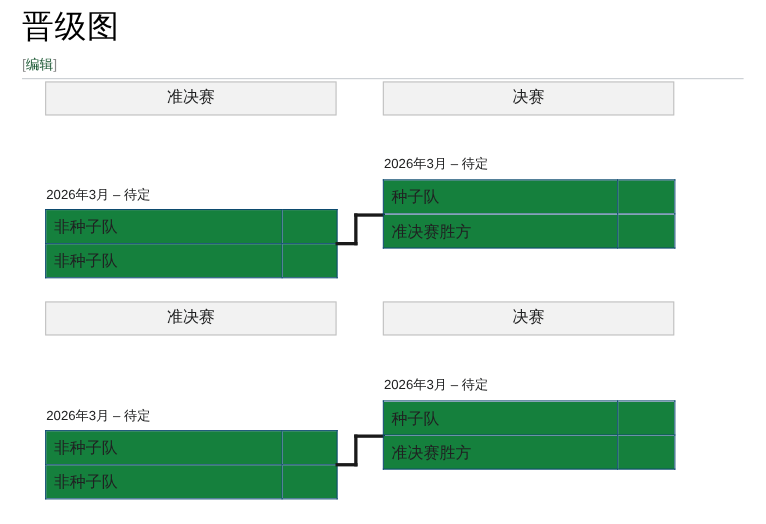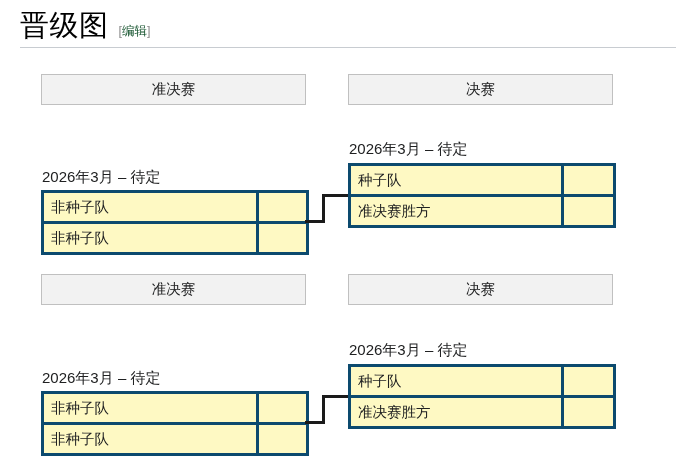--- a/index.html
+++ b/index.html
@@ -21,20 +21,21 @@
     position: absolute;
     left: 20px;
     top: 8px;
     width: 656px;
   }
   .heading-row {
     display: flex;
     align-items: baseline;
     gap: 10px;
     padding-bottom: 5px;
+    flex-direction: column;
   }
   .page-title {
     font-family: "Liberation Serif", "DejaVu Serif", serif;
     font-size: 29px;
     line-height: 34px;
     font-weight: normal;
     color: #000000;
     margin: 0;
     letter-spacing: 0.5px;
   }
@@ -74,35 +75,35 @@
     box-sizing: border-box;
     height: 31px;
     line-height: 29px;
     text-align: center;
     font-size: 14.5px;
     color: #202122;
   }
 
   .match-date {
     position: absolute;
-    font-size: 15px;
+    font-size: 12px;
     line-height: 18px;
     color: #202122;
     white-space: nowrap;
   }
 
   .match-table {
     position: absolute;
     border-collapse: collapse;
     box-sizing: border-box;
     table-layout: fixed;
   }
   .match-table td {
-    border: 3px solid #0c4a6e;
-    background: #fef9c3;
+    border: 1px solid #0c4a6e;
+    background: #15803d;
     height: 31px;
     box-sizing: border-box;
     font-size: 14.5px;
     color: #202122;
     padding: 0 0 0 7px;
     vertical-align: middle;
     white-space: nowrap;
     overflow: hidden;
   }
   .match-table td.score-cell {

